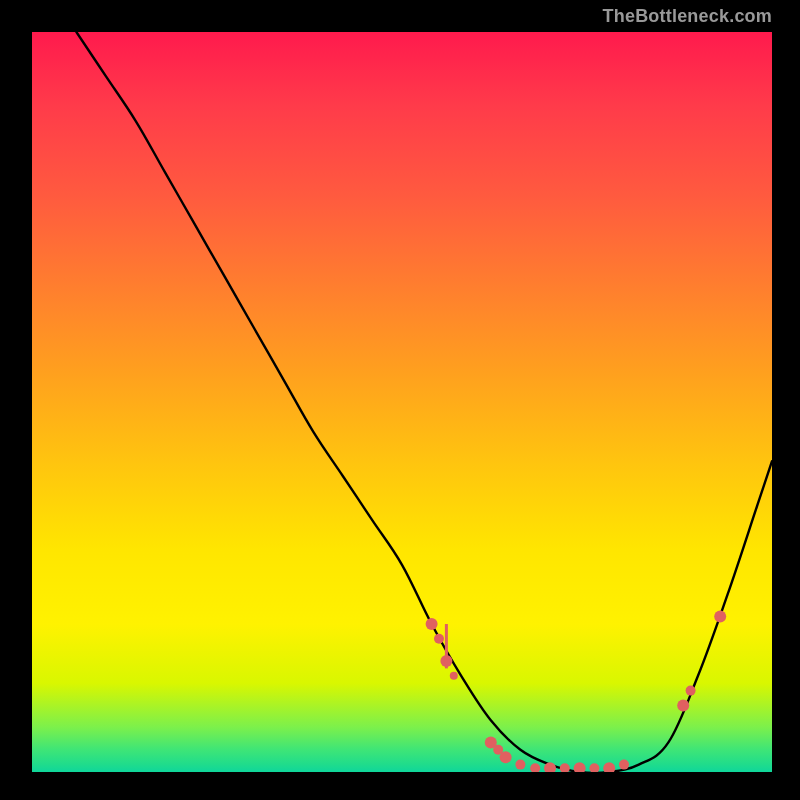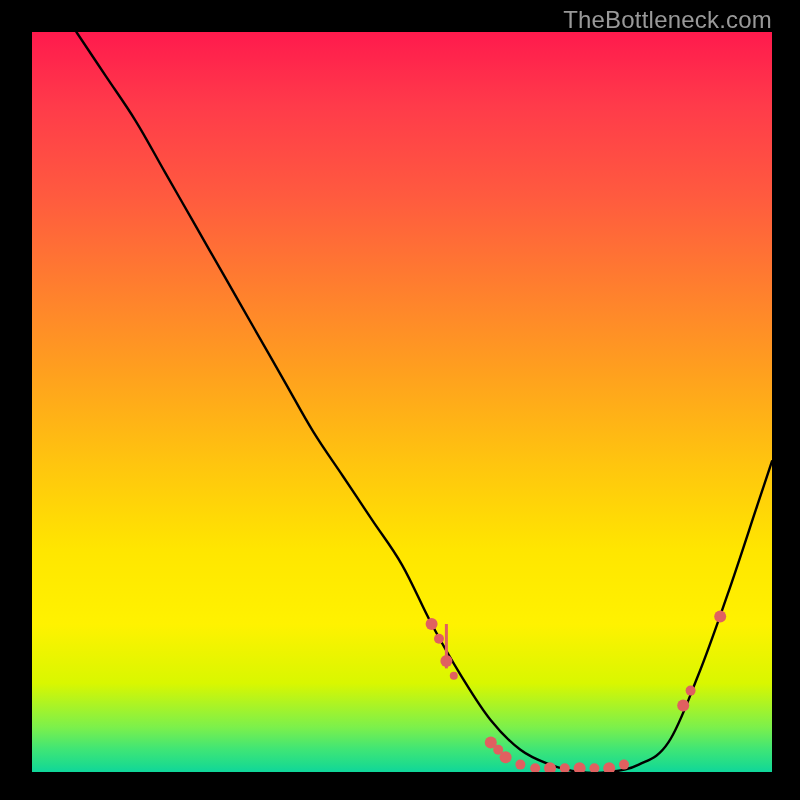--- a/index.html
+++ b/index.html
@@ -41,22 +41,22 @@
       #3ee577 97%,
       #1fdc8c 99%,
       #0fd69b 100%
     );
   }
   .watermark {
     position: absolute;
     top: 6px;
     right: 28px;
     color: #999;
-    font-size: 24px;
-    font-weight: 400;
+    font-size: 18px;
+    font-weight: 700;
     letter-spacing: 0.2px;
     user-select: none;
   }
   svg.curve {
     position: absolute;
     left: 0;
     top: 0;
     width: 740px;
     height: 740px;
     pointer-events: none;

